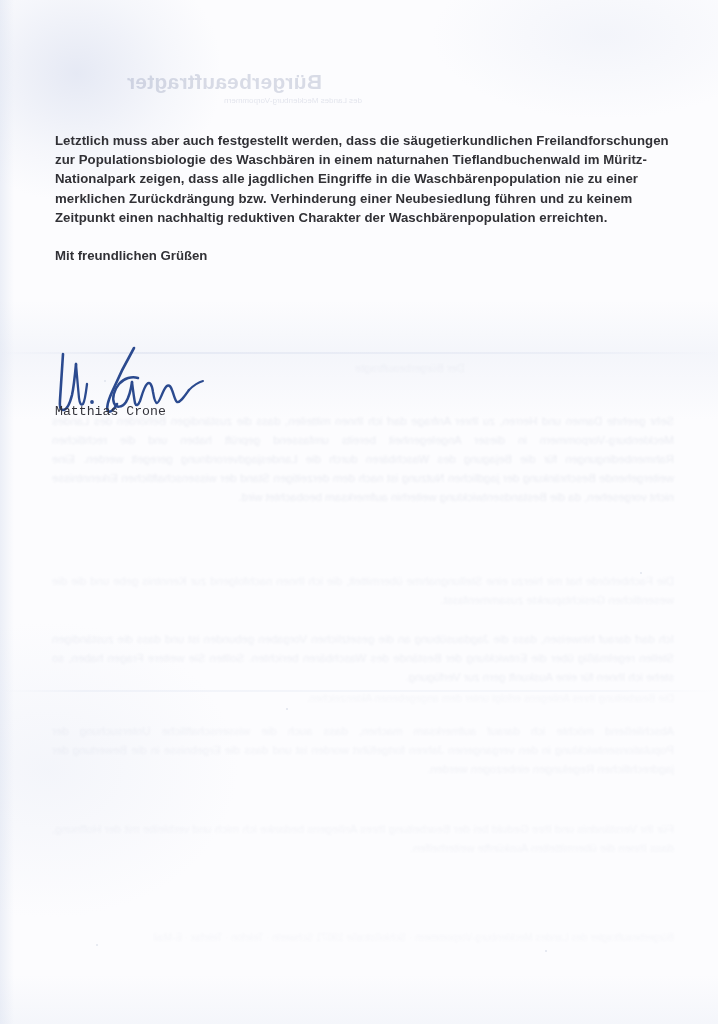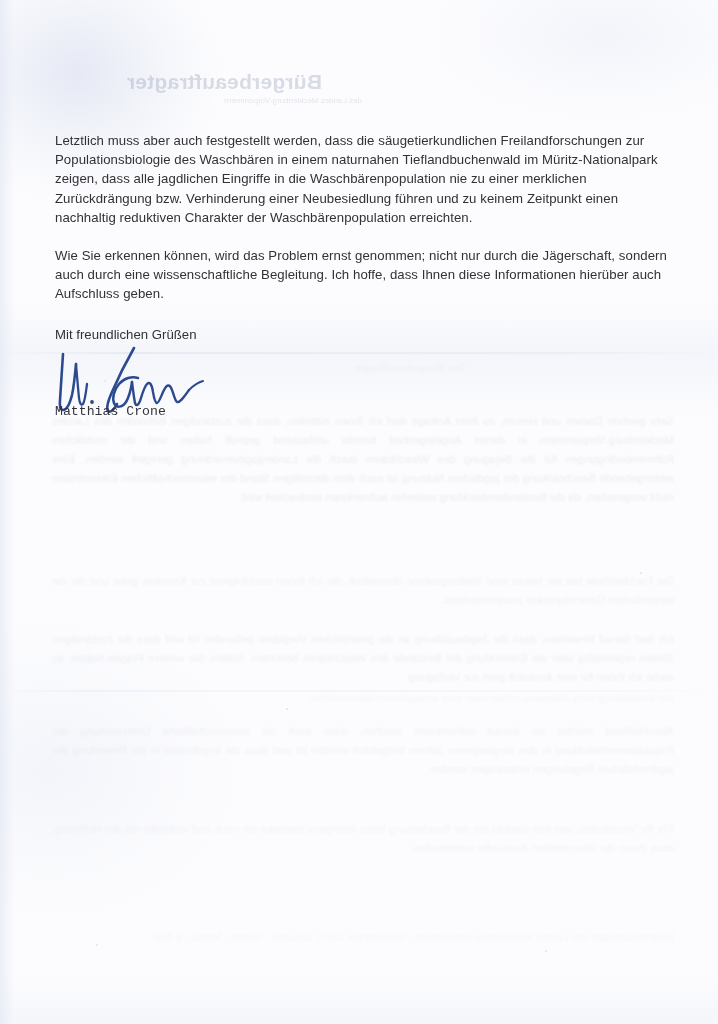--- a/index.html
+++ b/index.html
@@ -45,20 +45,21 @@
     left: 0; top: 0; width: 14px; height: 1024px;
     background: linear-gradient(90deg, rgba(222,228,241,0.55) 0%, rgba(255,255,255,0) 100%);
   }
 
   
   .letter-body {
     position: absolute;
     left: 55px;
     top: 131px;
     width: 625px;
+    font-weight: bold;
   }
   .para {
     font-size: 13.2px;
     line-height: 19.2px;
     color: #313136;
     letter-spacing: 0.005em;
     margin: 0 0 19px 0;
     text-rendering: optimizeLegibility;
   }
   .para.p2 { margin-bottom: 21px; }
@@ -174,21 +175,20 @@
   <div class="showthrough st-block st-fold">Die Bearbeitung Ihres Anliegens erfolgt unter dem angegebenen Aktenzeichen.</div>
   <div class="showthrough st-block st-b4">Abschließend möchte ich darauf aufmerksam machen, dass auch die wissenschaftliche Untersuchung der Populationsentwicklung in den vergangenen Jahren fortgeführt worden ist und dass die Ergebnisse in die Bewertung der jagdrechtlichen Regelungen einbezogen werden.</div>
   <div class="showthrough st-block st-b5">Für Ihr Verständnis und Ihre Geduld bei der Bearbeitung Ihres Anliegens bedanke ich mich und verbleibe mit der Hoffnung, dass Ihnen die übermittelten Auskünfte weiterhelfen.</div>
   <div class="showthrough st-block st-b6">Bürgerbeauftragter des Landes Mecklenburg-Vorpommern · Schloßstraße 19071 Schwerin · Telefon · Telefax · E-Mail</div>
 
   <div class="fold fold-1"></div>
   <div class="fold fold-2"></div>
 
   <div class="letter-body">
     <p class="para p1">Letztlich muss aber auch festgestellt werden, dass die säugetierkundlichen Freilandforschungen zur Populationsbiologie des Waschbären in einem naturnahen Tieflandbuchenwald im Müritz-Nationalpark zeigen, dass alle jagdlichen Eingriffe in die Waschbärenpopulation nie zu einer merklichen Zurückdrängung bzw. Verhinderung einer Neubesiedlung führen und zu keinem Zeitpunkt einen nachhaltig reduktiven Charakter der Waschbärenpopulation erreichten.</p>
-    <p class="para p2">Wie Sie erkennen können, wird das Problem ernst genommen; nicht nur durch die Jägerschaft, sondern auch durch eine wissenschaftliche Begleitung. Ich hoffe, dass Ihnen diese Informationen hierüber auch Aufschluss geben.</p>
     <p class="closing">Mit freundlichen Grüßen</p>
   </div>
 
   <div class="sig-zone">
     <svg class="sig-svg" viewBox="0 0 200 78">
       <g fill="none" stroke="#2b4a8f" stroke-linecap="round" stroke-linejoin="round">
 
         <path d="M17 14 C16 28, 15 44, 14 60 C13.5 66, 14 70, 17 70 C21 70, 24 63, 26 55 C28 46, 29 35, 30 24" stroke-width="2.6"></path>
         <path d="M30 24 C31 36, 32 48, 33 58 C33.6 63, 35 66, 37 64 C39 61, 40 52, 41 44" stroke-width="2.3"></path>
 

